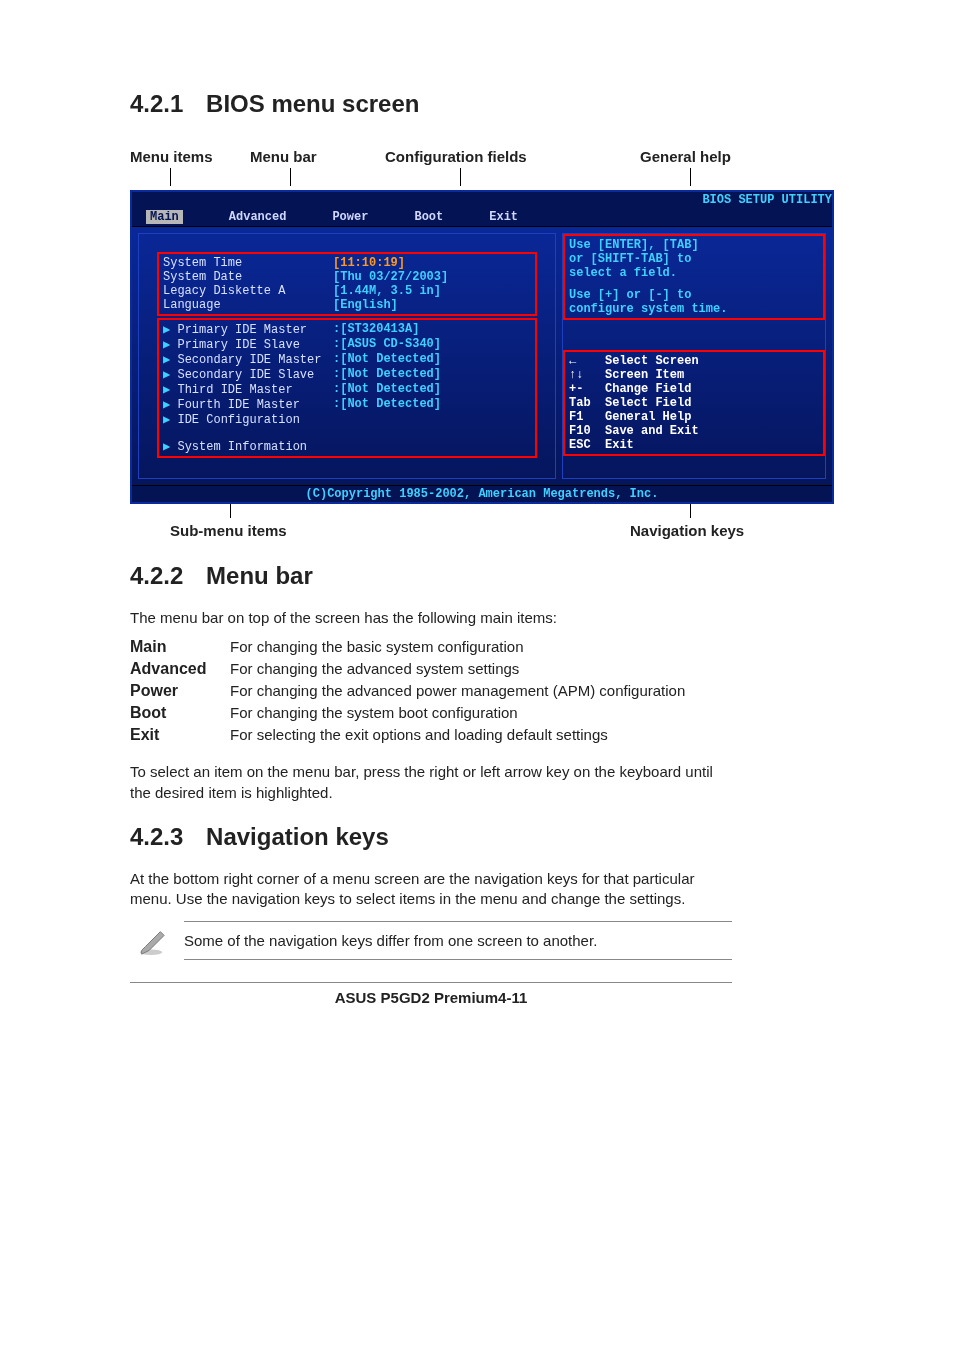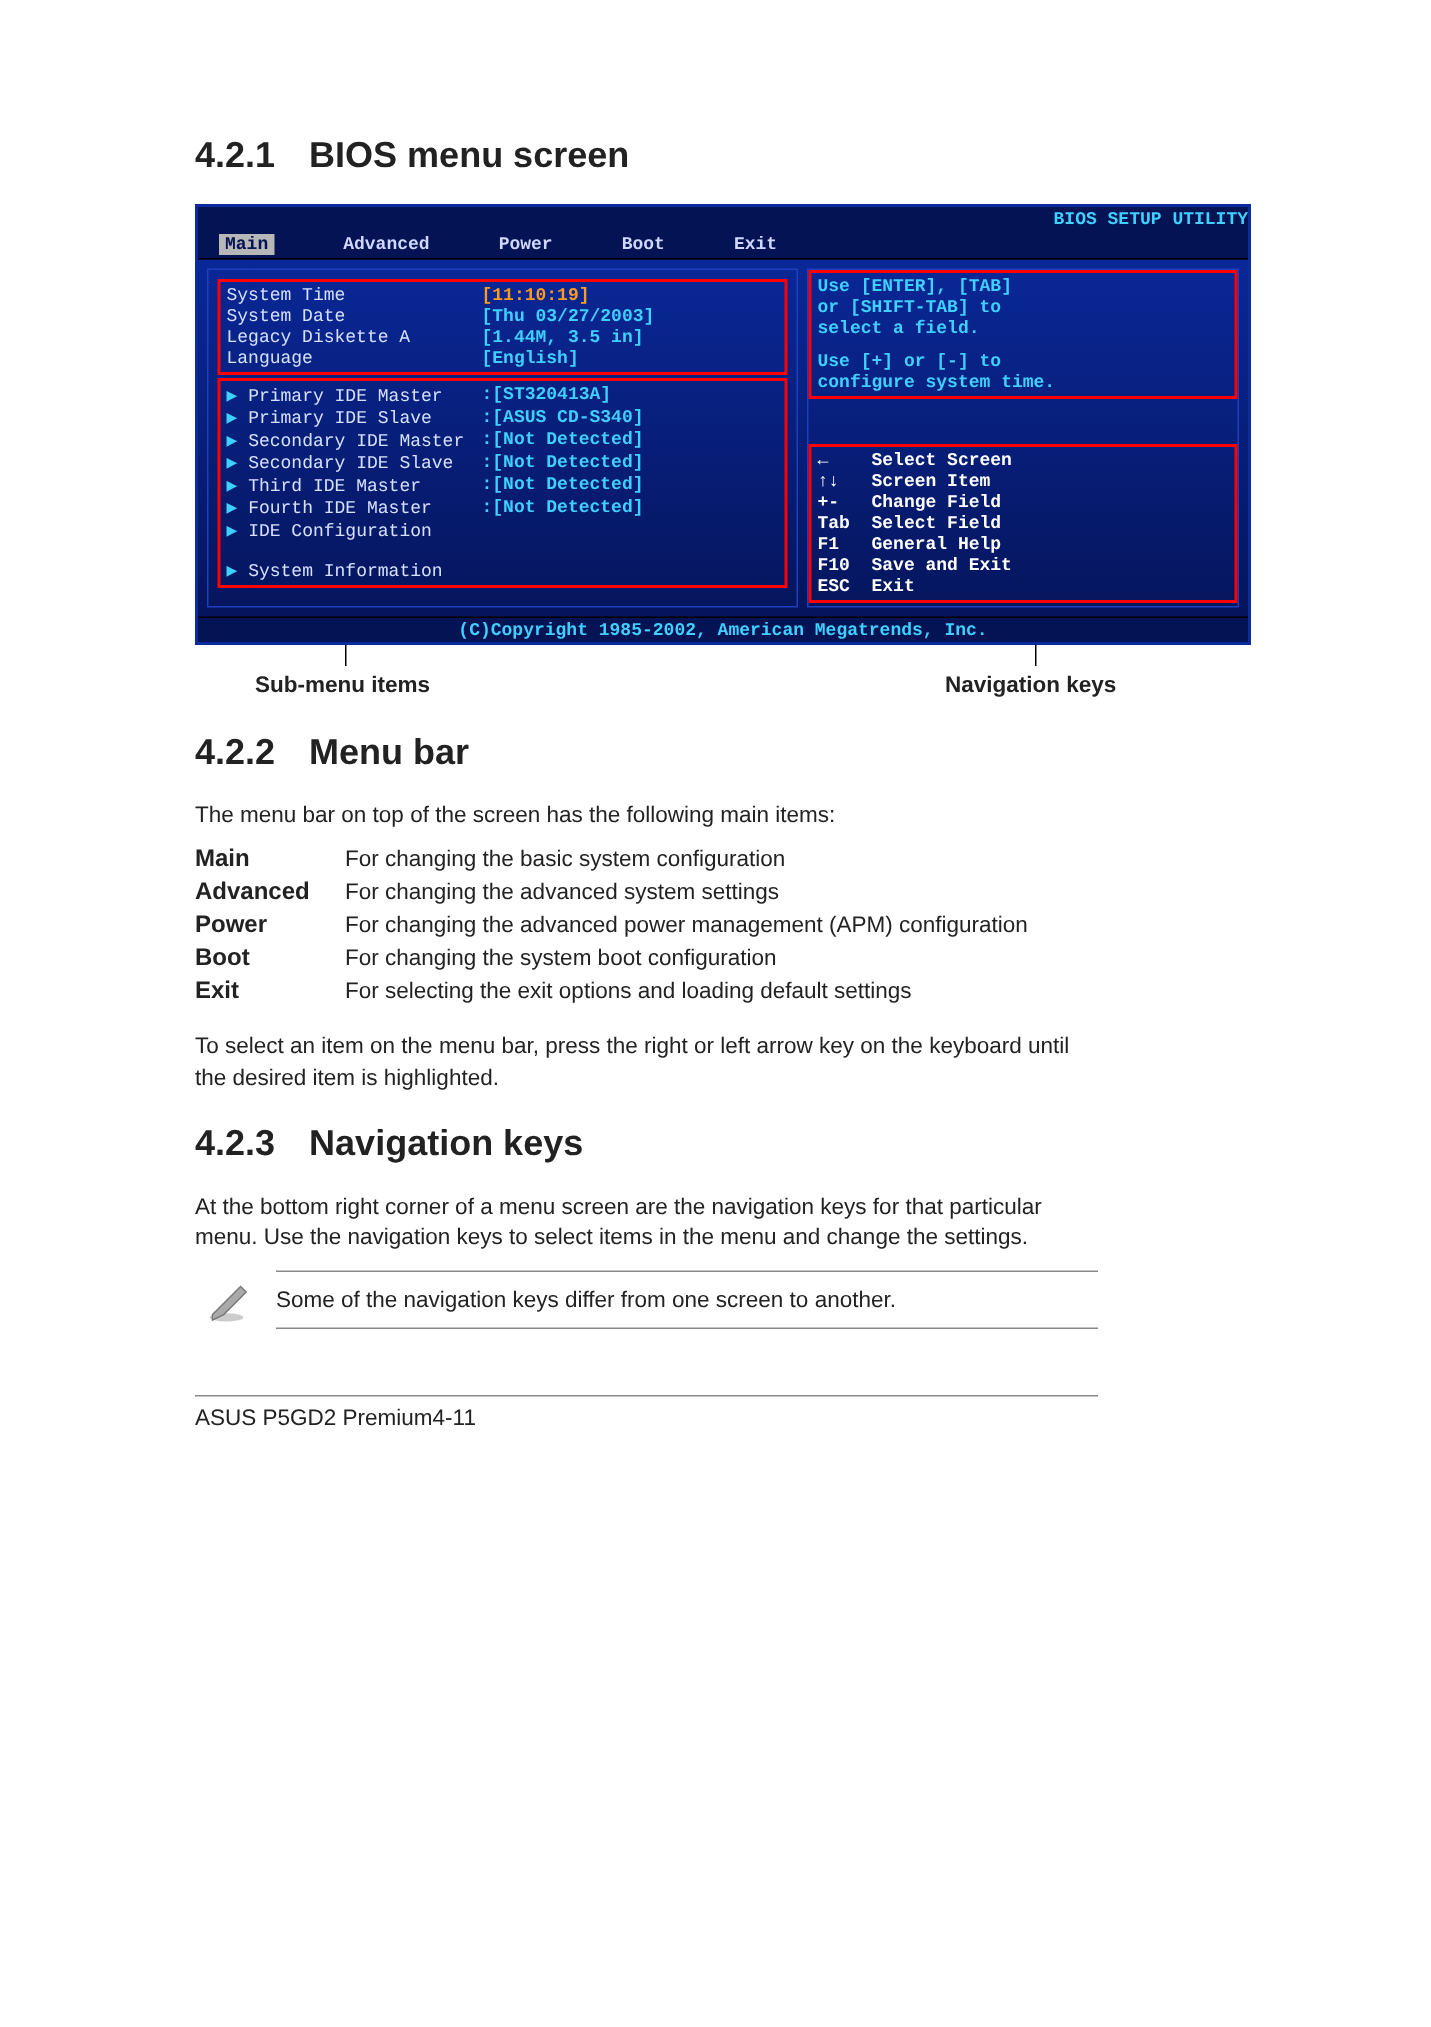--- a/index.html
+++ b/index.html
@@ -71,21 +71,21 @@
     padding: 0 4px;
   }
   .bios-body {
     display: flex;
     padding: 6px;
     gap: 6px;
   }
   .bios-left {
     flex: 0 0 380px;
     border: 1px solid #1e3fbe;
-    padding: 6px;
+    padding: 18px;
     position: relative;
   }
   .bios-right {
     flex: 1;
     border: 1px solid #1e3fbe;
     padding: 0;
     color: #3ed0ff;
     font-weight: bold;
   }
   .bios-right .nav-legend {
@@ -154,37 +154,47 @@
   }
   .note .txt {
     flex: 1;
     border-top: 1.5px solid #888;
     border-bottom: 1.5px solid #888;
     padding: 10px 0;
   }
 
   .footer {
     display: flex;
-    justify-content: flex-start;
+    justify-content: center;
     border-top: 1.5px solid #888;
-    margin-top: 44px;
+    margin-top: 22px;
     padding-top: 6px;
-    font-weight: normal;
+    font-weight: bold;
   }
 </style>
 </head>
 <body>
 
 <div class="page">
 
   <h2 class="sec">
     <span class="num">4.2.1</span>
     <span>BIOS menu screen</span>
   </h2>
 
+  <div class="labels-row">
+    <span class="lbl" style="left:0px">Menu items</span>
+    <span class="lbl" style="left:120px">Menu bar</span>
+    <span class="lbl" style="left:255px">Configuration fields</span>
+    <span class="lbl" style="left:510px">General help</span>
+    <div class="tick" style="left:40px"></div>
+    <div class="tick" style="left:160px"></div>
+    <div class="tick" style="left:330px"></div>
+    <div class="tick" style="left:560px"></div>
+  </div>
 
   <div class="bios">
     <div class="bios-title">BIOS SETUP UTILITY</div>
     <div class="bios-menubar">
       <span class="active">Main</span>
       <span>Advanced</span>
       <span>Power</span>
       <span>Boot</span>
       <span>Exit</span>
     </div>

